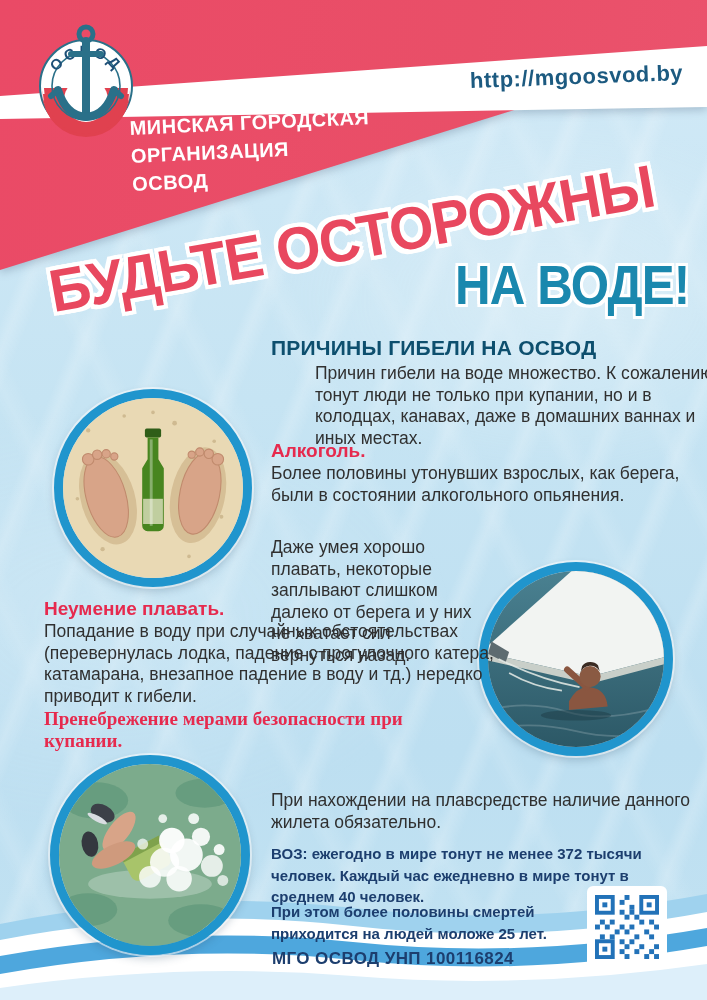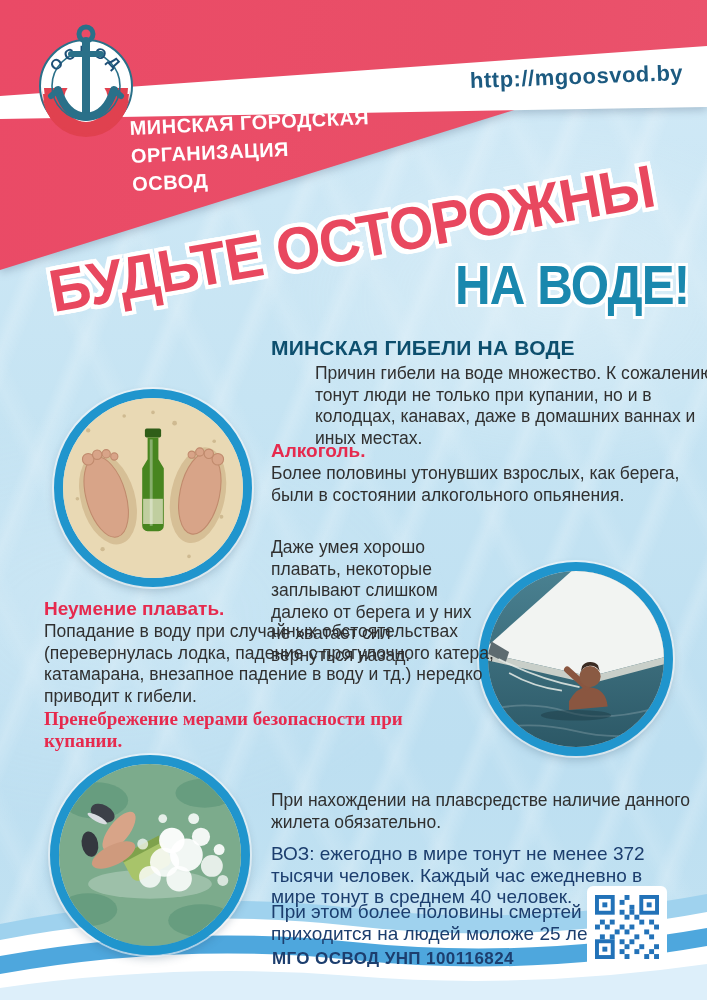--- a/index.html
+++ b/index.html
@@ -37,21 +37,21 @@
   .subtitle{position:absolute;right:18px;top:252px;z-index:4;color:#1a88ae;font-weight:bold;
     font-size:56px;white-space:nowrap;letter-spacing:-1px;
     transform:scaleX(.88);transform-origin:right top;
     text-shadow:-3px -3px 0 #fff,3px -3px 0 #fff,-3px 3px 0 #fff,3px 3px 0 #fff,
       0 -3px 0 #fff,0 3px 0 #fff,-3px 0 0 #fff,3px 0 0 #fff;}
   
   .tb{position:absolute;z-index:4;}
   .sec-heading{color:#0d4f6e;font-weight:bold;font-size:21px;letter-spacing:.2px;}
   .body-text{color:#303030;font-size:17.5px;line-height:21.5px;}
   .red-h{color:#e62a4e;font-weight:bold;font-size:19px;line-height:22px;}
-  .navy{color:#1c3e6e;font-weight:normal;font-size:19px;line-height:21.5px;}
+  .navy{color:#1c3e6e;font-weight:bold;font-size:15px;line-height:21.5px;}
   .circle-spacer{float:right;width:228px;height:64px;margin-top:50px;}
   
   .photo-circle{position:absolute;z-index:3;border:9px solid #2095cd;border-radius:50%;
     overflow:hidden;box-shadow:0 0 0 2px rgba(255,255,255,.55),0 4px 8px rgba(40,70,100,.25);}
   .photo-circle svg{display:block;}
   
   .qr-box{position:absolute;left:587px;top:886px;width:80px;height:82px;z-index:4;
     background:#fff;border-radius:6px;display:flex;align-items:center;justify-content:center;}
   
   .waves{position:absolute;left:0;bottom:0;width:707px;height:120px;z-index:1;}
@@ -96,21 +96,21 @@
 
   <div class="org-name">
     <div>МИНСКАЯ ГОРОДСКАЯ</div>
     <div>ОРГАНИЗАЦИЯ</div>
     <div>ОСВОД</div>
   </div>
 
   <div class="main-title">БУДЬТЕ ОСТОРОЖНЫ</div>
   <div class="subtitle">НА ВОДЕ!</div>
 
-  <div class="tb sec-heading" style="left:271px;top:336px;width:420px;">МИНСКАЯ ГИБЕЛИ НА ВОДЕ</div>
+  <div class="tb sec-heading" style="left:271px;top:336px;width:420px;">ПРИЧИНЫ ГИБЕЛИ НА ОСВОД</div>
 
   <div class="tb body-text" style="left:271px;top:363px;width:422px;margin-left:44px;">Причин гибели на воде множество. К сожалению, тонут люди не только при купании, но и в колодцах, канавах, даже в домашних ваннах и иных местах.</div>
 
   <div class="tb red-h" style="left:271px;top:440px;width:420px;">Алкоголь.</div>
   <div class="tb body-text" style="left:271px;top:463px;width:422px;">Более половины утонувших взрослых, как берега, были в состоянии алкогольного опьянения.</div>
 
   <div class="tb body-text" style="left:271px;top:537px;width:430px;">
     <span class="circle-spacer"></span>
     <span>Даже умея хорошо плавать, некоторые заплывают слишком далеко от берега и у них не хватает сил вернуться назад.</span>
   </div>

